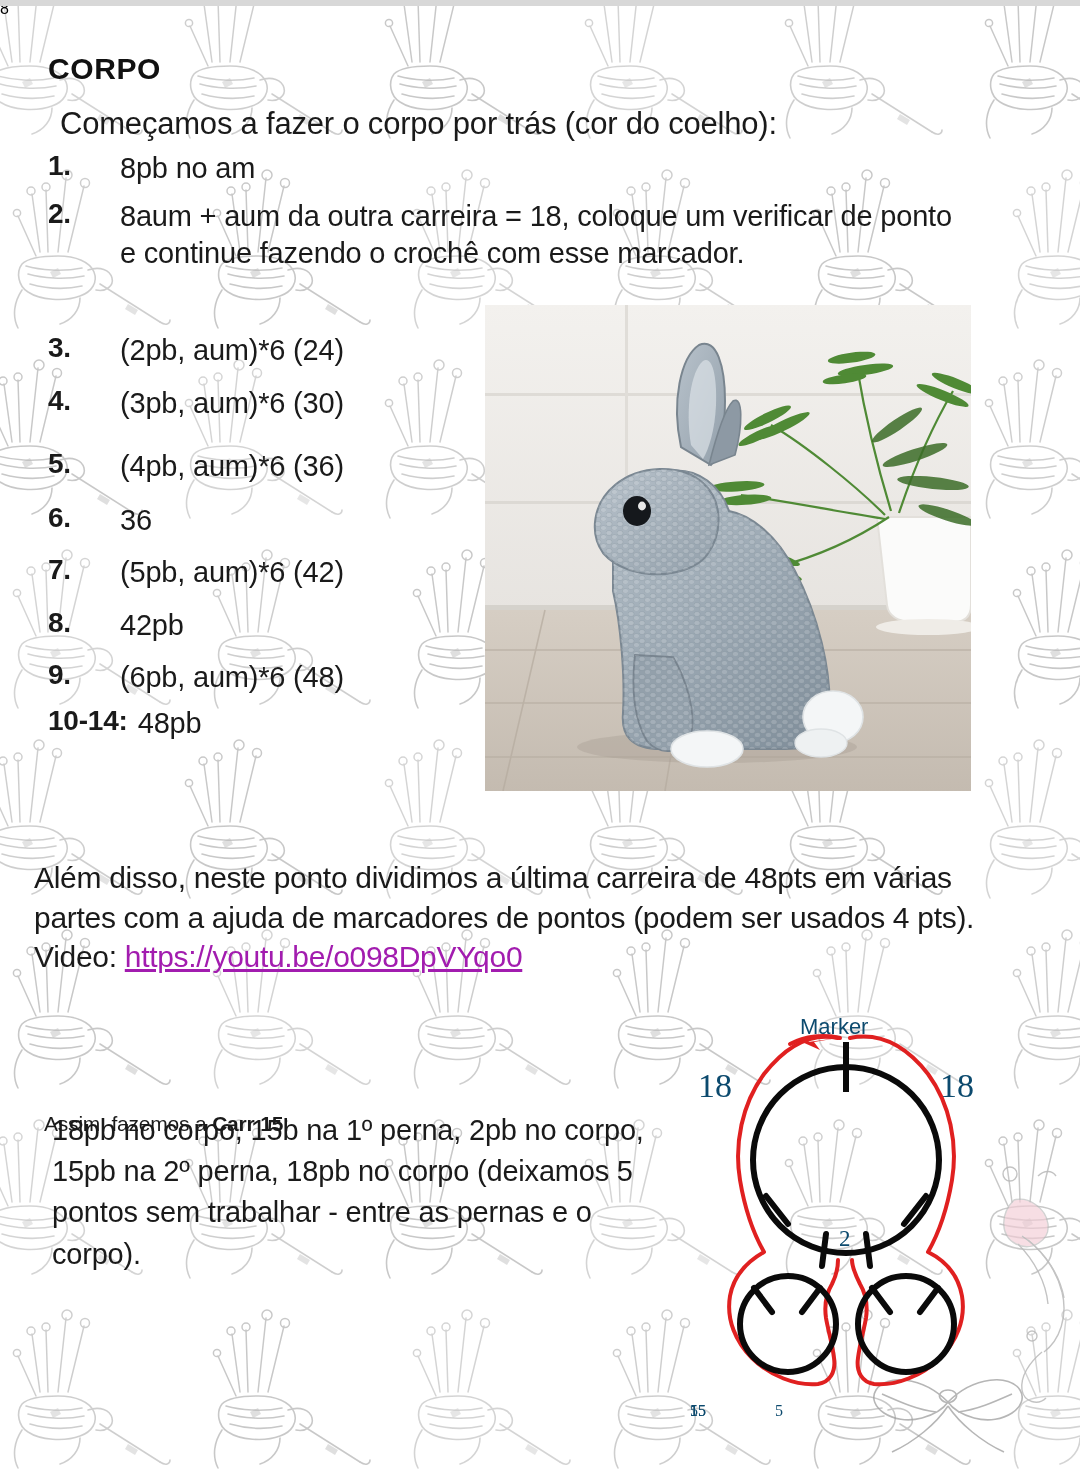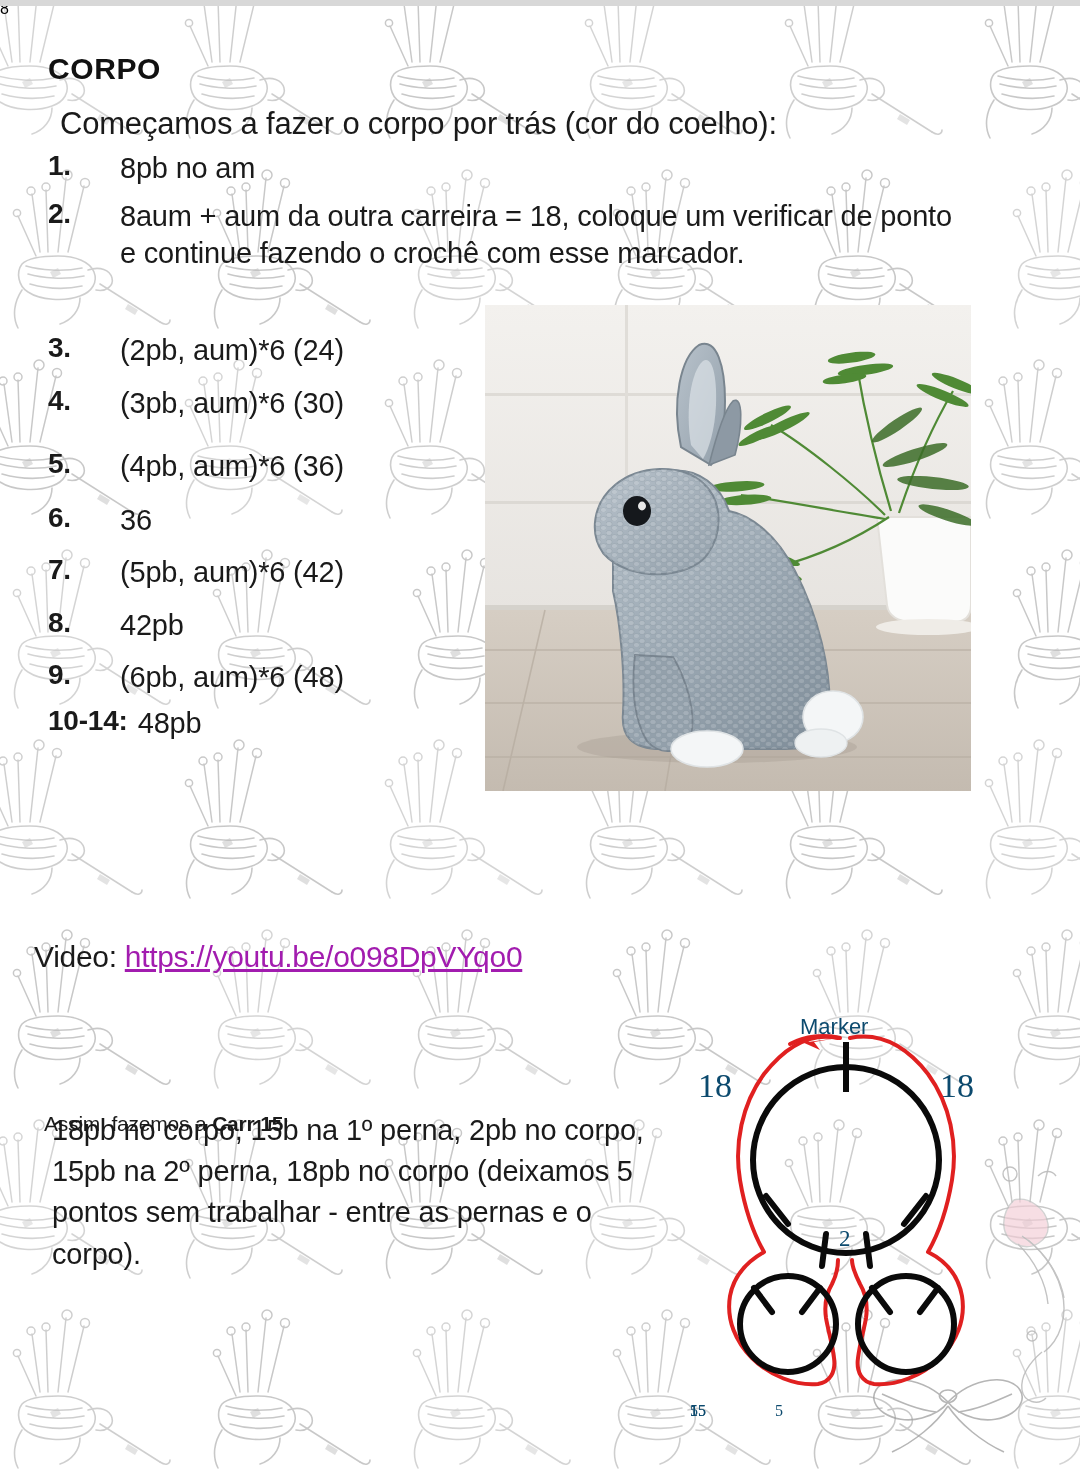--- a/index.html
+++ b/index.html
@@ -2236,20 +2236,21 @@
 
       <path d="M150 350 C 146 386 150 416 162 436 C 176 452 200 448 206 430 C 212 408 200 372 188 352 Z" fill="#93a0ab" stroke="#77838e" stroke-width="1.8"></path>
       <path d="M150 350 C 146 386 150 416 162 436 C 176 452 200 448 206 430 C 212 408 200 372 188 352 Z" fill="url(#bump)"></path>
 
       <ellipse cx="222" cy="444" rx="36" ry="18" fill="#f4f6f7" stroke="#dfe3e5" stroke-width="1.6"></ellipse>
       <ellipse cx="348" cy="412" rx="30" ry="26" fill="#f4f6f7" stroke="#dfe3e5" stroke-width="1.6"></ellipse>
       <ellipse cx="336" cy="438" rx="26" ry="14" fill="#eef1f2" stroke="#dfe3e5" stroke-width="1.4"></ellipse>
     </svg>
   </div>
 
+  <div class="para-block">Além disso, neste ponto dividimos a última carreira de 48pts em várias partes com a ajuda de marcadores de pontos (podem ser usados 4 pts).</div>
 
   <div class="video-line">
     <span>Video:</span>
     <a href="#">https://youtu.be/o098DpVYqo0</a>
   </div>
 
   <div class="assim-line">
     <span>Assim, fazemos a </span><b>Carr 15</b><span>:</span>
   </div>
 

